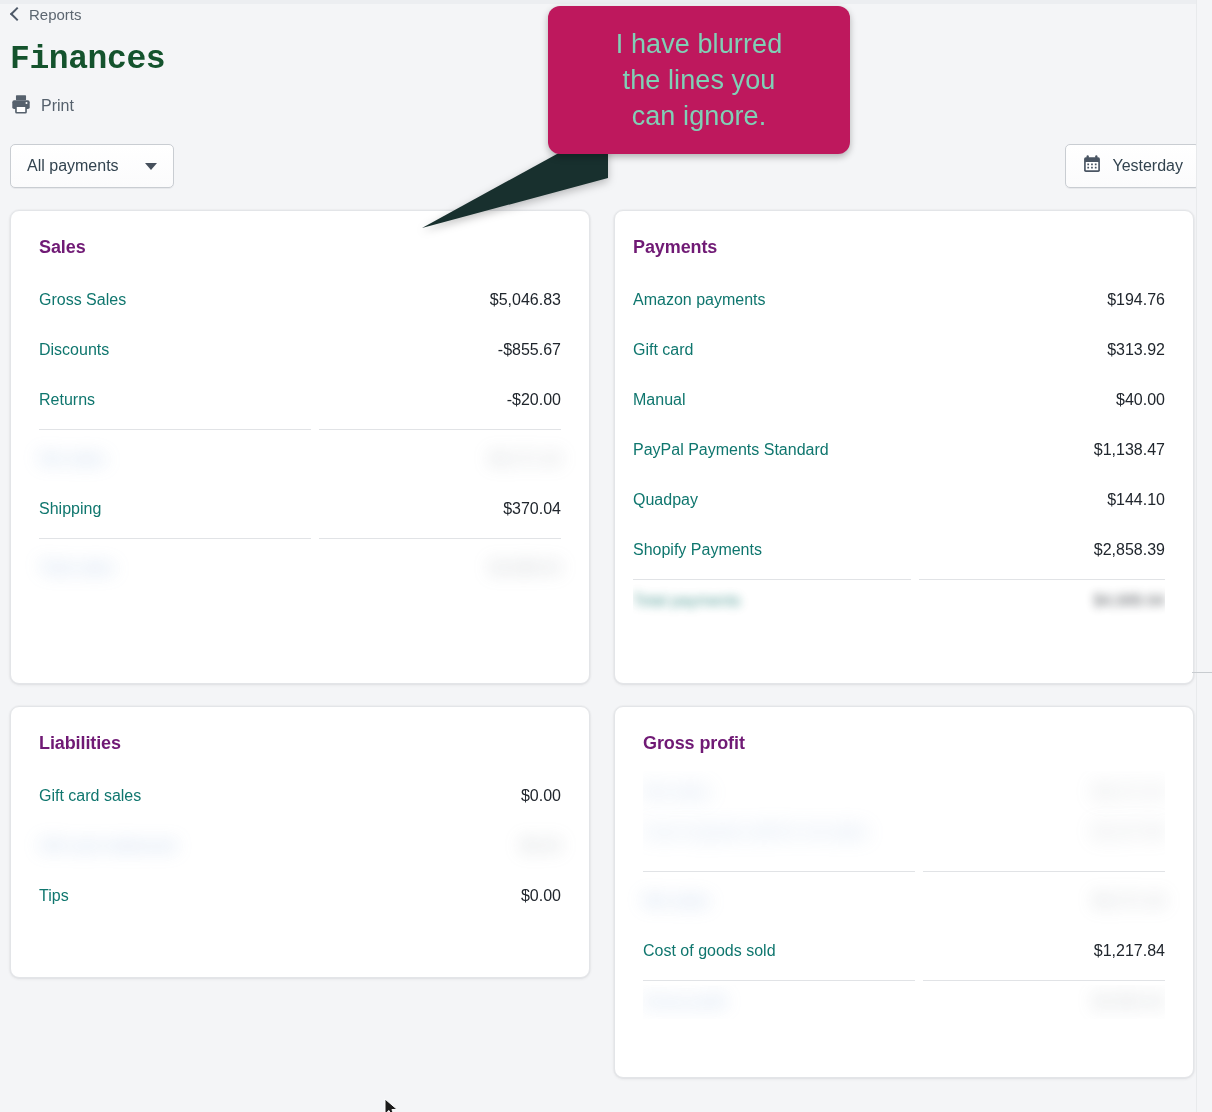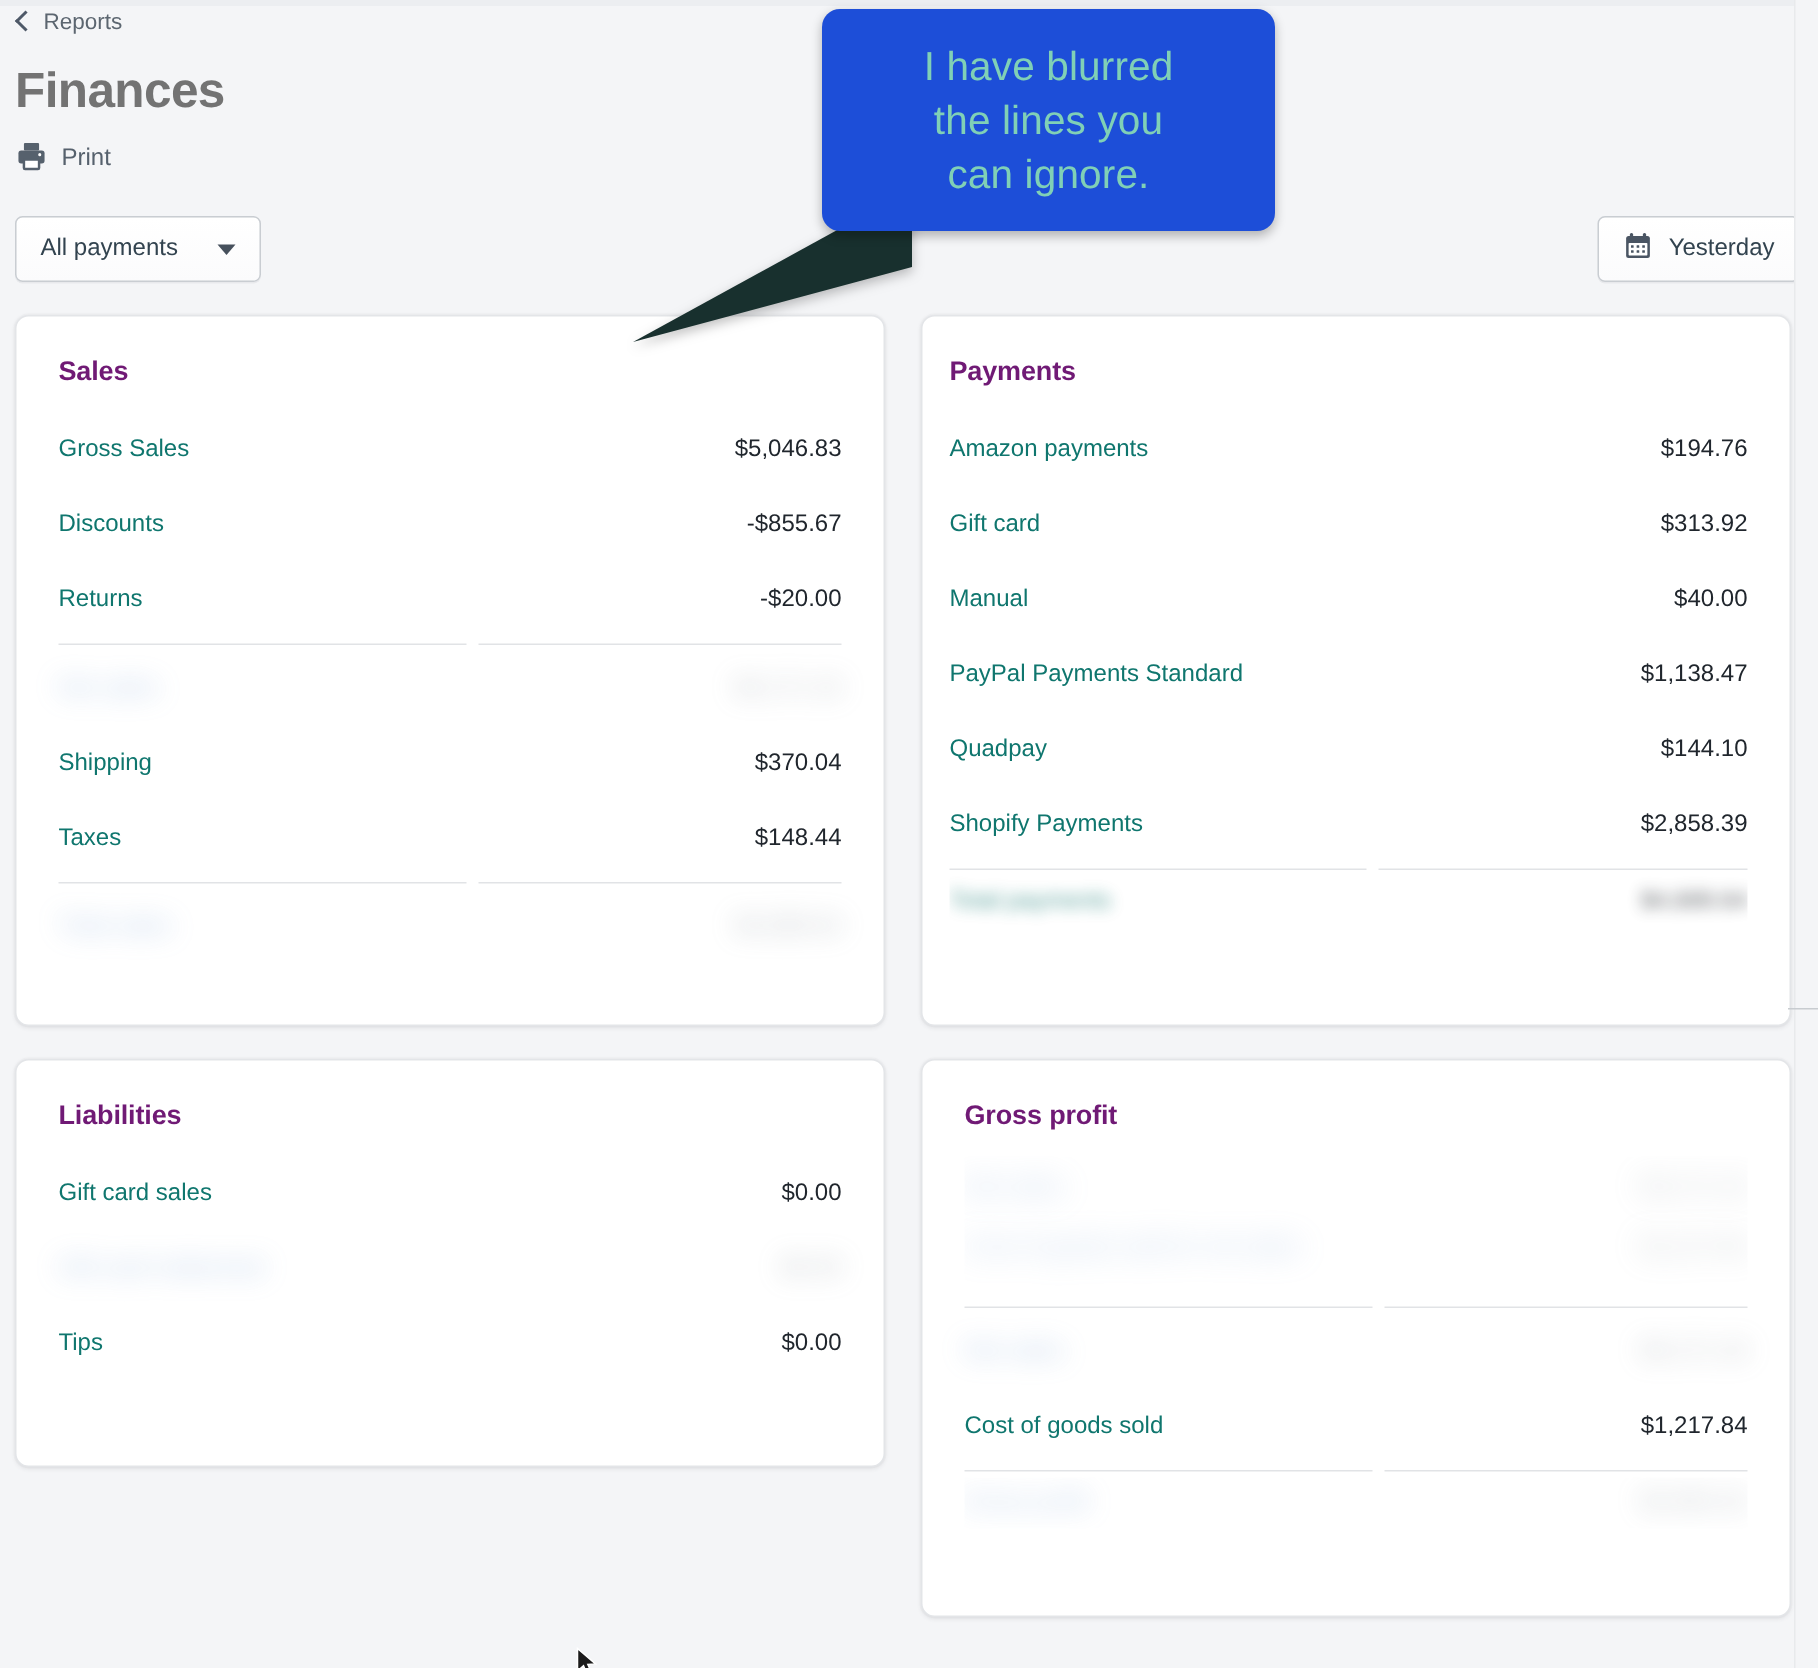--- a/index.html
+++ b/index.html
@@ -42,22 +42,23 @@
     margin-left: 2px;
     position: relative;
     top: -1px;
   }
 
   .page-title {
     font-size: 33px;
     line-height: 40px;
     font-weight: bold;
     letter-spacing: -0.4px;
-    color: #737373;
+    color: #14532d;
     margin-top: 14px;
+    font-family: Liberation Mono, monospace;
   }
 
   .print-row {
     display: flex;
     align-items: center;
     gap: 9px;
     margin-top: 14px;
     height: 24px;
     width: 86px;
     cursor: pointer;
@@ -198,21 +199,21 @@
   
   .row-clipped { height: 34px; overflow: hidden; }
 
   
   .bubble {
     position: absolute;
     left: 548px;
     top: 6px;
     width: 302px;
     height: 148px;
-    background: #1d4ed8;
+    background: #be185d;
     border-radius: 12px;
     box-shadow: 0 3px 7px rgba(0,0,0,0.28);
     display: flex;
     align-items: center;
     justify-content: center;
     z-index: 20;
   }
   .bubble-text {
     color: #80d0b6;
     font-size: 27px;
@@ -353,24 +354,20 @@
     <div class="row blurred">
       <span class="row-label">Net sales</span>
       <span class="row-value">$4,171.16</span>
     </div>
 
     <div class="row">
       <span class="row-label">Shipping</span>
       <span class="row-value">$370.04</span>
     </div>
 
-    <div class="row">
-      <span class="row-label">Taxes</span>
-      <span class="row-value">$148.44</span>
-    </div>
 
     <div class="divider">
         <span></span>
         <span></span>
       </div>
 
     <div class="row blurred">
       <span class="row-label">Total sales</span>
       <span class="row-value">$4,689.64</span>
     </div>

